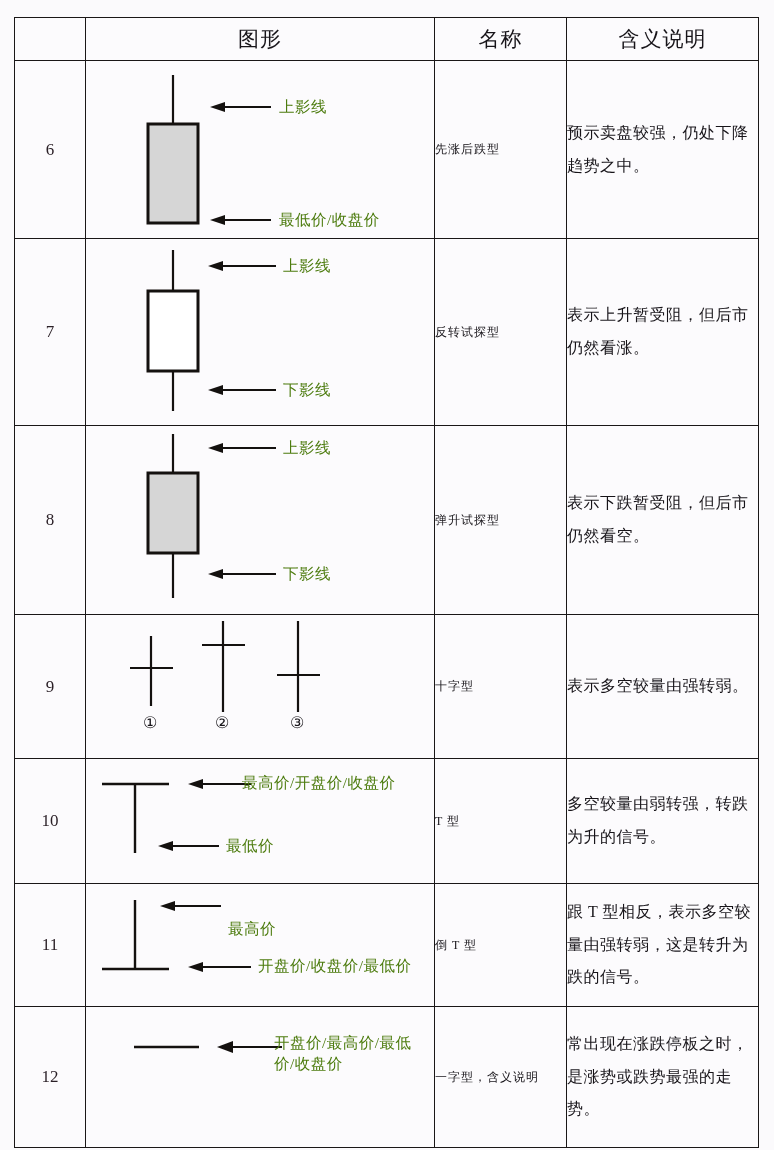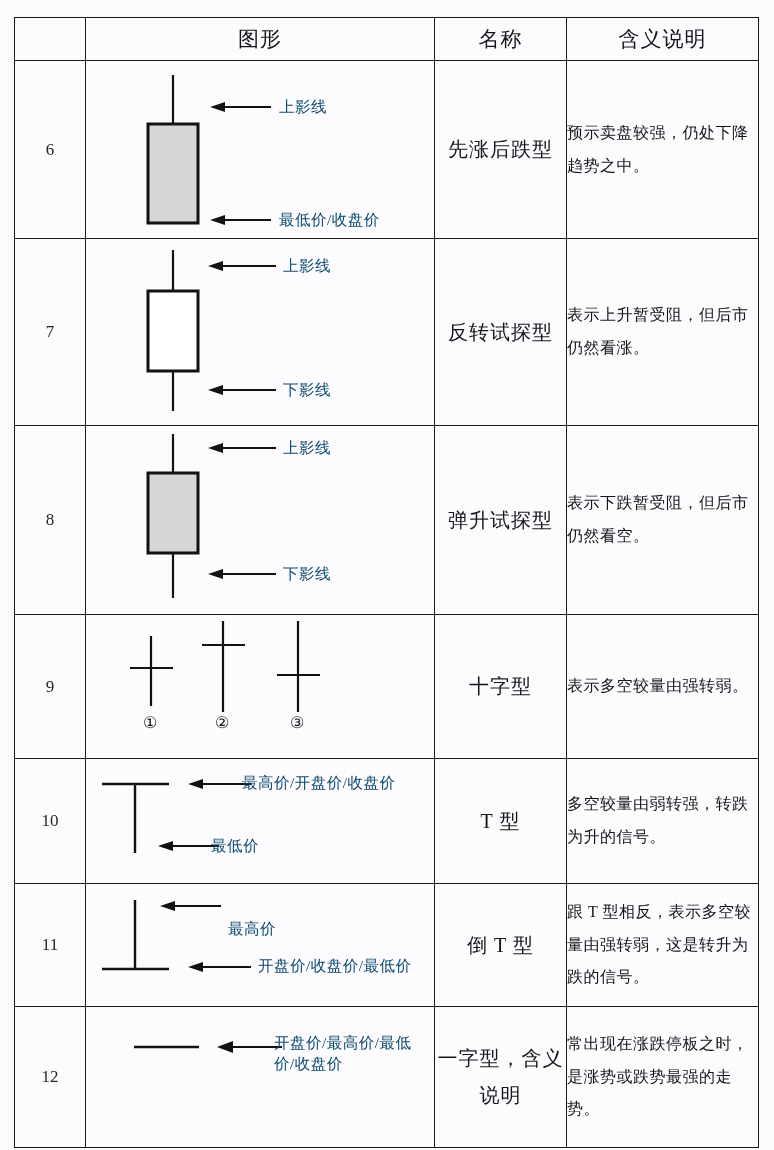--- a/index.html
+++ b/index.html
@@ -53,22 +53,22 @@
   
   .num-cell {
     text-align: center;
     font-size: 17px;
     font-family: "Liberation Serif", serif;
     color: #2a1f26;
   }
 
   
   .name-cell {
-    text-align: center;
-    font-size: 20px;
+    text-align: left;
+    font-size: 12px;
     letter-spacing: 1px;
     line-height: 1.85;
     padding: 0 6px;
     margin-top: 47px;
   }
 
   
   .mean-cell {
     font-size: 16px;
     line-height: 2.05;
@@ -87,21 +87,21 @@
     position: relative;
     width: 349px;
   }
 
   .lbl {
     position: absolute;
     font-size: 15.5px;
     letter-spacing: 0.5px;
     white-space: nowrap;
     line-height: 1.35;
-    color: #0c4a6e;
+    color: #4d7c0f;
   }
   .lbl-2 { white-space: normal; width: 150px; }
 
   .circnum {
     position: absolute;
     font-size: 16px;
     color: #171419;
   }
 
   svg.fig-svg { display: block; }
@@ -232,21 +232,21 @@
 
               <line x1="49" y1="25" x2="49" y2="94" class="stroke-k" stroke-width="2.4"></line>
 
               <line x1="110" y1="25" x2="165" y2="25" class="stroke-k" stroke-width="2.2"></line>
               <polygon points="102,25 117,20 117,30" fill="#14110f"></polygon>
 
               <line x1="80" y1="87" x2="133" y2="87" class="stroke-k" stroke-width="2.2"></line>
               <polygon points="72,87 87,82 87,92" fill="#14110f"></polygon>
             </svg>
             <span class="lbl" style="left:156px; top:14px;">最高价/开盘价/收盘价</span>
-            <span class="lbl" style="left:125px; top:77px;">最低价</span>
+            <span class="lbl" style="left:140px; top:77px;">最低价</span>
           </div>
         </td>
         <td class="name-cell">T 型</td>
         <td class="mean-cell">多空较量由弱转强，转跌为升的信号。</td>
       </tr>
 
       <tr>
         <td class="num-cell">11</td>
         <td class="fig-cell">
           <div class="fig-box" style="height:122px;">

